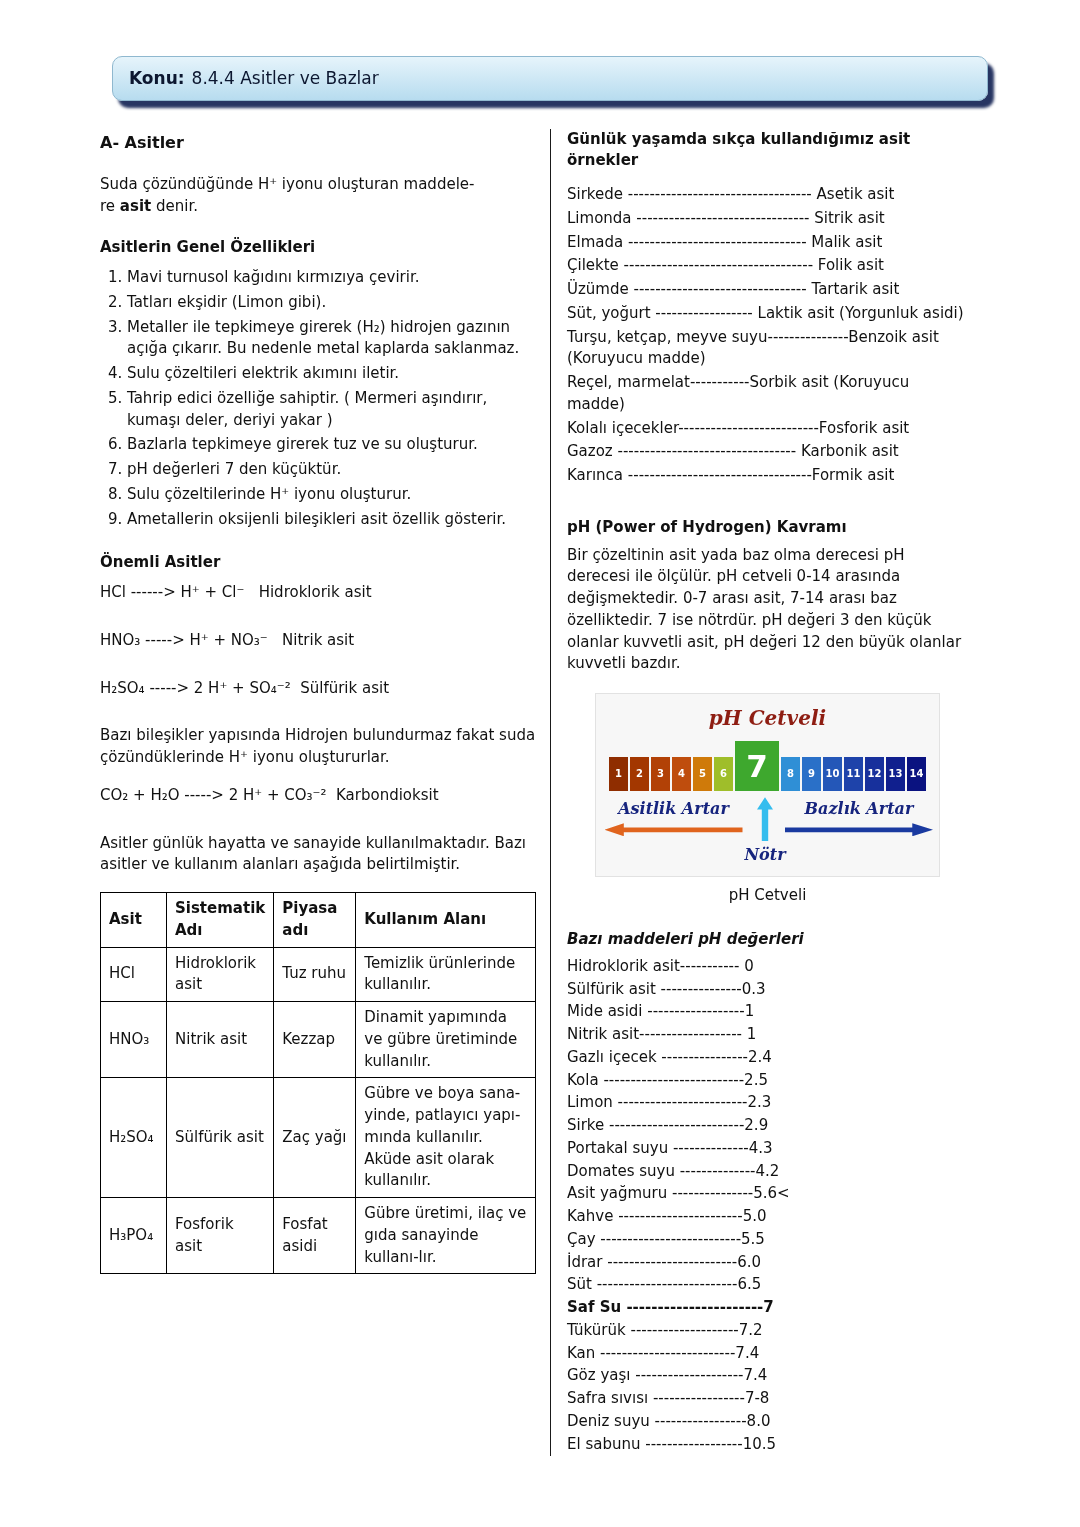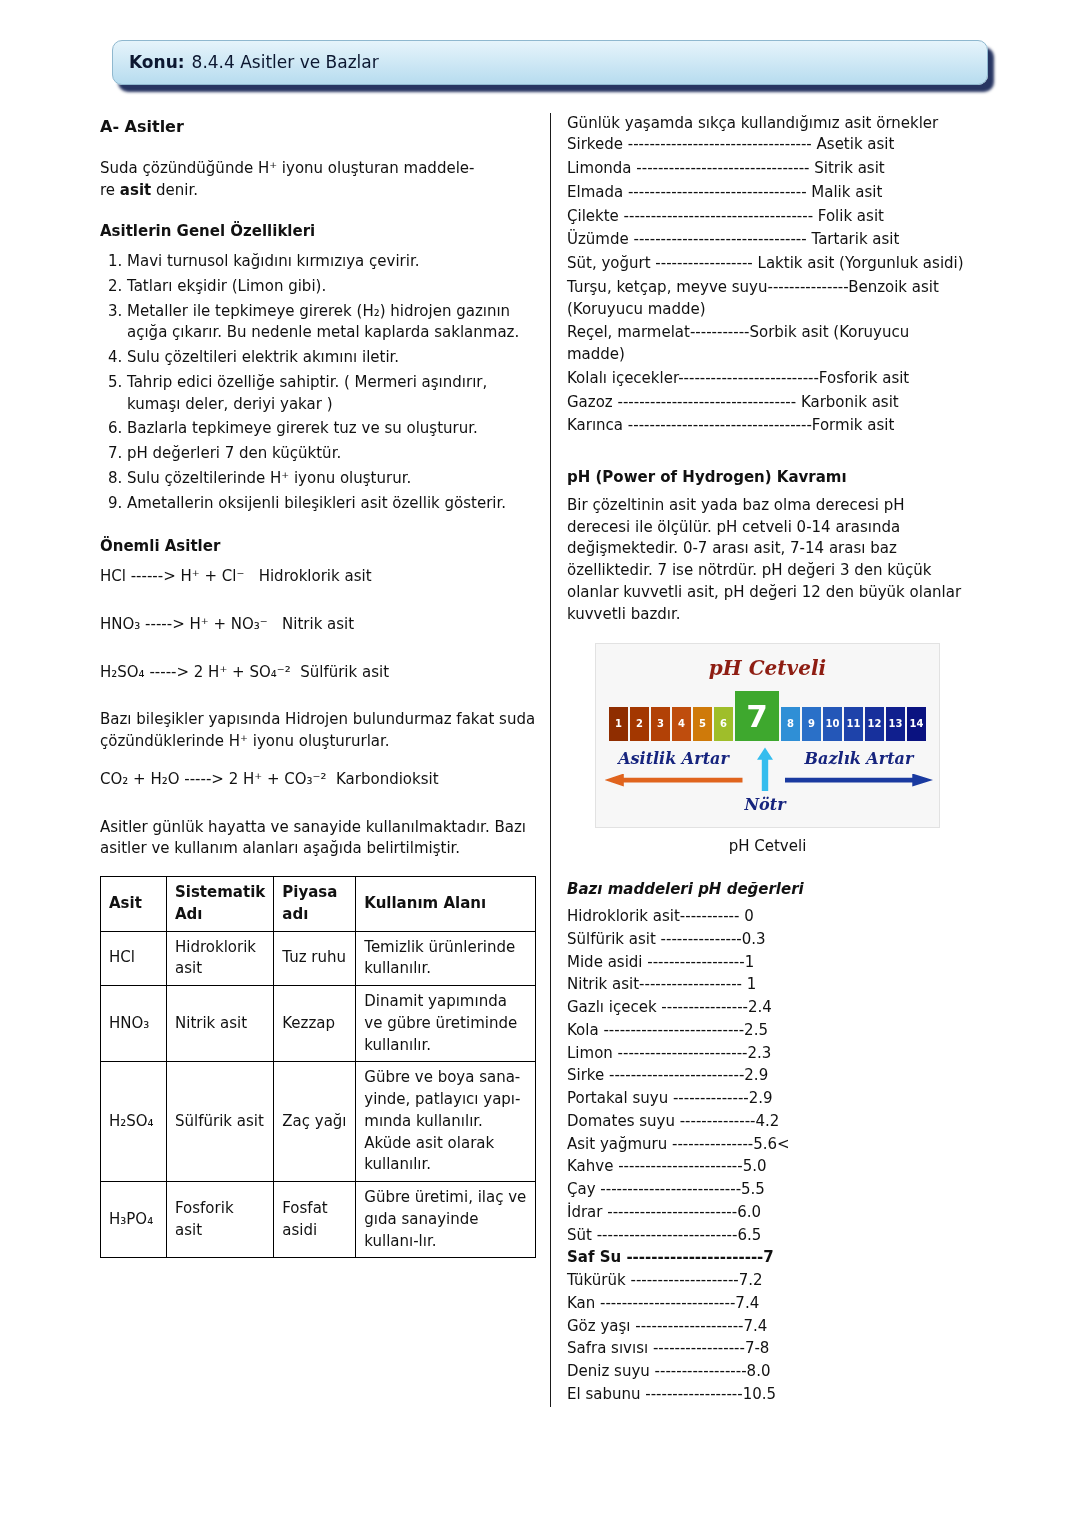--- a/index.html
+++ b/index.html
@@ -2,21 +2,21 @@
 <html lang="tr"><head>
 <meta charset="utf-8">
 <style>
   * { margin:0; padding:0; box-sizing:border-box; }
   html,body { background:#ffffff; }
   body {
     width:1080px; height:1527px; overflow:hidden;
     font-family:"DejaVu Sans","Liberation Sans",sans-serif;
     color:#111; font-size:15px; line-height:1.45;
   }
-  .page { position:relative; width:1080px; height:1527px; padding:40px 0 0 100px; }
+  .page { position:relative; width:1080px; height:1527px; padding:56px 0 0 100px; }
 
   
   .header-bar {
     width:876px; margin-left:12px; padding:9px 16px;
     background:linear-gradient(#e6f4fb,#b7dcef);
     border:1px solid #8fb8cf; border-radius:10px;
     box-shadow:6px 7px 3px #273562;
     font-size:17px; color:#0c1730;
   }
   .header-bar .konu { font-weight:bold; }
@@ -41,21 +41,21 @@
 
   
   table.acid-table { width:100%; border-collapse:collapse; margin-top:16px; }
   table.acid-table th, table.acid-table td {
     border:1.6px solid #000; padding:5px 8px; text-align:left; vertical-align:middle;
   }
   table.acid-table th { font-weight:bold; }
   .c1 { width:66px; } .c2 { width:106px; } .c3 { width:82px; }
 
   
-  .daily-title { font-weight:normal; margin-bottom:0; }
+  .daily-title { font-weight:bold; margin-bottom:12px; }
   .leader-line { margin-bottom:2px; }
   .ph-concept-title { font-weight:bold; margin:30px 0 6px; }
 
   .ph-chart {
     width:345px; margin:18px auto 4px; padding:10px 6px 10px;
     background:#f7f7f7; border:1px solid #e2e2e2;
   }
   .ph-chart-title {
     text-align:center; font-family:"DejaVu Serif","Liberation Serif",serif;
     font-style:italic; font-weight:bold; color:#8e1d12; font-size:20px; margin-bottom:8px;
@@ -297,21 +297,21 @@
           <div class="ph-line">Nitrik asit------------------- 1</div>
 
           <div class="ph-line">Gazlı içecek ----------------2.4</div>
 
           <div class="ph-line">Kola --------------------------2.5</div>
 
           <div class="ph-line">Limon ------------------------2.3</div>
 
           <div class="ph-line">Sirke -------------------------2.9</div>
 
-          <div class="ph-line">Portakal suyu --------------2.9</div>
+          <div class="ph-line">Portakal suyu --------------4.3</div>
 
           <div class="ph-line">Domates suyu --------------4.2</div>
 
           <div class="ph-line">Asit yağmuru ---------------5.6&lt;</div>
 
           <div class="ph-line">Kahve -----------------------5.0</div>
 
           <div class="ph-line">Çay --------------------------5.5</div>
 
           <div class="ph-line">İdrar ------------------------6.0</div>

